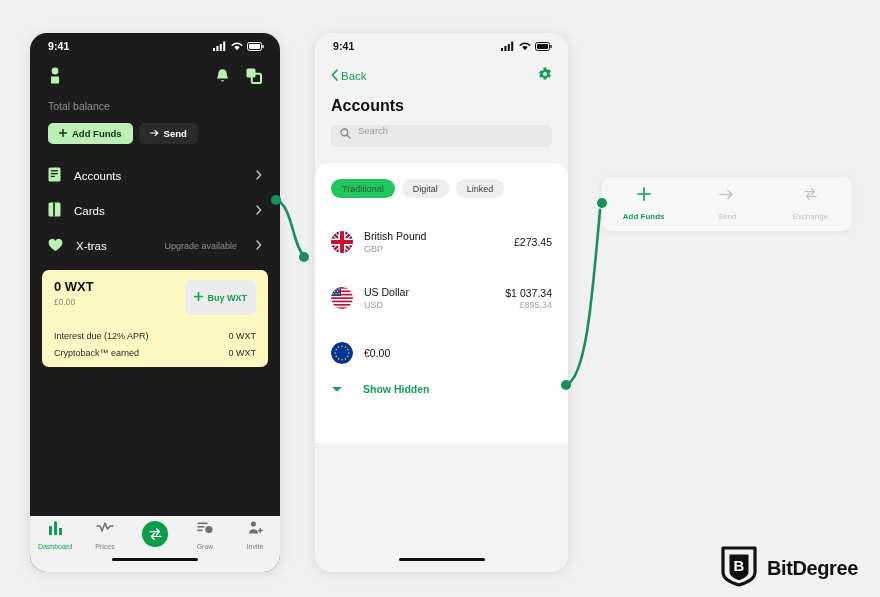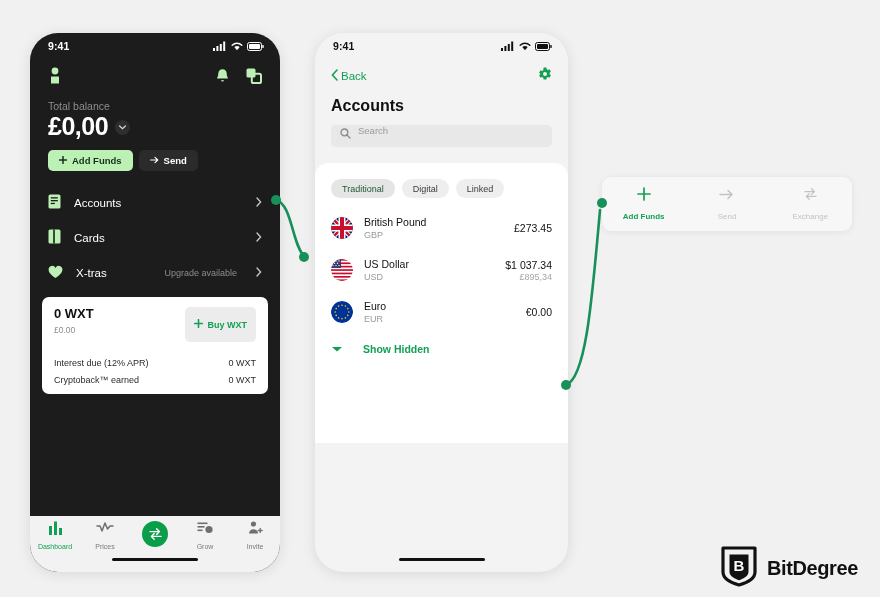--- a/index.html
+++ b/index.html
@@ -7,21 +7,21 @@
     width: 880px; height: 597px;
     font-family: "Liberation Sans", sans-serif;
     background: #f1f1f1;
     overflow: hidden;
   }
   #stage { position: relative; width: 880px; height: 597px; background: #f1f1f1; }
 
   
   .phone {
     position: absolute;
-    border-radius: 28px;
+    border-radius: 17px;
     overflow: hidden;
   }
   #phone-left {
     left: 30px; top: 33px; width: 250px; height: 539px;
     background: #1c1c1c;
     box-shadow: 0 2px 14px rgba(0,0,0,.10);
   }
   #phone-mid {
     left: 315px; top: 33px; width: 253px; height: 539px;
     background: #f3f3f3;
@@ -63,21 +63,21 @@
   .menu { padding: 14px 0 0 0; }
   .menu-item {
     display: flex; align-items: center; gap: 13px;
     padding: 0 18px; height: 35px; color: #ffffff; font-size: 11.5px;
   }
   .menu-item .mi-label { flex: 1; }
   .menu-note { color: #8d8d8d; font-size: 9px; margin-right: 6px; }
   .mi-chevron { color: #c9c9c9; }
 
   .wxt-card {
-    margin: 7px 12px 0 12px; background: #ffffff; border-radius: 7px;
+    margin: 7px 12px 0 12px; background: #fef9c3; border-radius: 7px;
     padding: 10px 12px 9px 12px;
   }
   .wxt-head { display: flex; align-items: flex-start; justify-content: space-between; }
   .wxt-amt { font-size: 13px; font-weight: bold; color: #101010; line-height: 1.1; }
   .wxt-sub { font-size: 8.5px; color: #8b8b8b; margin-top: 3px; }
   .buy-btn {
     background: #ececec; border-radius: 5px; height: 35px; padding: 12px 9px;
     display: flex; align-items: center; gap: 5px;
     font-size: 9px; font-weight: bold; color: #13a055;
   }
@@ -131,27 +131,27 @@
     margin-top: 16px; background: #ffffff;
     border-radius: 14px 14px 0 0; padding: 16px 16px 14px 16px;
     min-height: 280px;
   }
   .chips { display: flex; gap: 7px; }
   .chip {
     height: 19px; border-radius: 10px; padding: 0 11px;
     display: flex; align-items: center; font-size: 9px; color: #3c3c3c;
     background: #eeeeee;
   }
-  .chip.sel { background: #e5e5e5; color: #1d5c33; }
+  .chip.sel { background: #22c55e; color: #1d5c33; }
   .add-acct {
     display: flex; align-items: center; gap: 12px;
     margin-top: 18px; color: #13a055; font-size: 11px; font-weight: bold;
   }
   .acct {
-    display: flex; align-items: center; gap: 11px; margin-top: 18px;
+    display: flex; align-items: center; gap: 11px; margin-top: 32px;
   }
   .flag { width: 22px; height: 22px; border-radius: 50%; overflow: hidden; flex: none; }
   .acct-names { flex: 1; }
   .acct-name { font-size: 10.5px; color: #111; line-height: 1.25; }
   .acct-code { font-size: 9px; color: #9a9a9a; margin-top: 1px; }
   .acct-vals { text-align: right; }
   .acct-primary { font-size: 10.5px; color: #111; }
   .acct-secondary { font-size: 9px; color: #a5a5a5; margin-top: 1px; }
   .show-hidden {
     display: flex; align-items: center; gap: 20px;
@@ -221,28 +221,20 @@
         <span>
           <svg width="16" height="16" viewBox="0 0 16 16">
               <rect x="0.5" y="0.5" width="9" height="9" rx="1.6" fill="#bdf0b5"></rect>
               <rect x="5.8" y="5.8" width="9.2" height="9.2" rx="1.6" fill="none" stroke="#bdf0b5" stroke-width="2"></rect>
             </svg>
         </span>
       </span>
     </div>
 
     <div class="lbl-muted">Total balance</div>
-    <div class="bal-row">
-      <span class="bal-amt">£0,00</span>
-      <span class="chev-circle">
-        <svg width="7" height="5" viewBox="0 0 7 5">
-            <path d="M0.6 1 L3.5 3.7 L6.4 1" stroke="#d8d8d8" stroke-width="1.2" fill="none" stroke-linecap="round"></path>
-          </svg>
-      </span>
-    </div>
 
     <div class="cta-row">
       <div class="btn btn-primary">
         <span>
           <svg width="8" height="8" viewBox="0 0 8 8">
               <path d="M4 .6v6.8M.6 4h6.8" stroke="#12331a" stroke-width="1.5" stroke-linecap="round"></path>
             </svg>
         </span>
         <span>Add Funds</span>
       </div>
@@ -528,24 +520,20 @@
                 <circle cx="14.4" cy="16.9" r="0.8"></circle>
               <circle cx="11" cy="17.8" r="0.8"></circle>
                 <circle cx="7.6" cy="16.9" r="0.8"></circle>
                 <circle cx="5.2" cy="14.4" r="0.8"></circle>
               <circle cx="4.2" cy="11" r="0.8"></circle>
                 <circle cx="5.2" cy="7.6" r="0.8"></circle>
                 <circle cx="7.6" cy="5.1" r="0.8"></circle>
             </g>
           </svg>
         </span>
-        <span class="acct-names">
-          <span class="acct-name" style="display:block">Euro</span>
-          <span class="acct-code" style="display:block">EUR</span>
-        </span>
         <span class="acct-vals">
           <span class="acct-primary" style="display:block">€0.00</span>
         </span>
       </div>
 
       <div class="show-hidden">
         <span>
           <svg width="12" height="8" viewBox="0 0 12 8">
               <path d="M1 2 L6 6.4 L11 2" fill="#13a055"></path>
             </svg>

